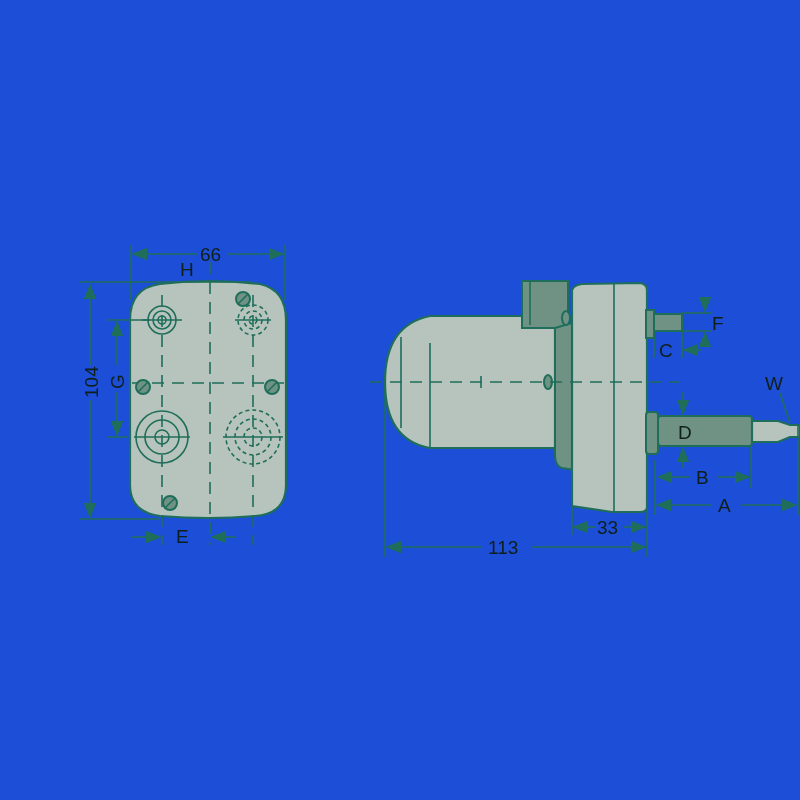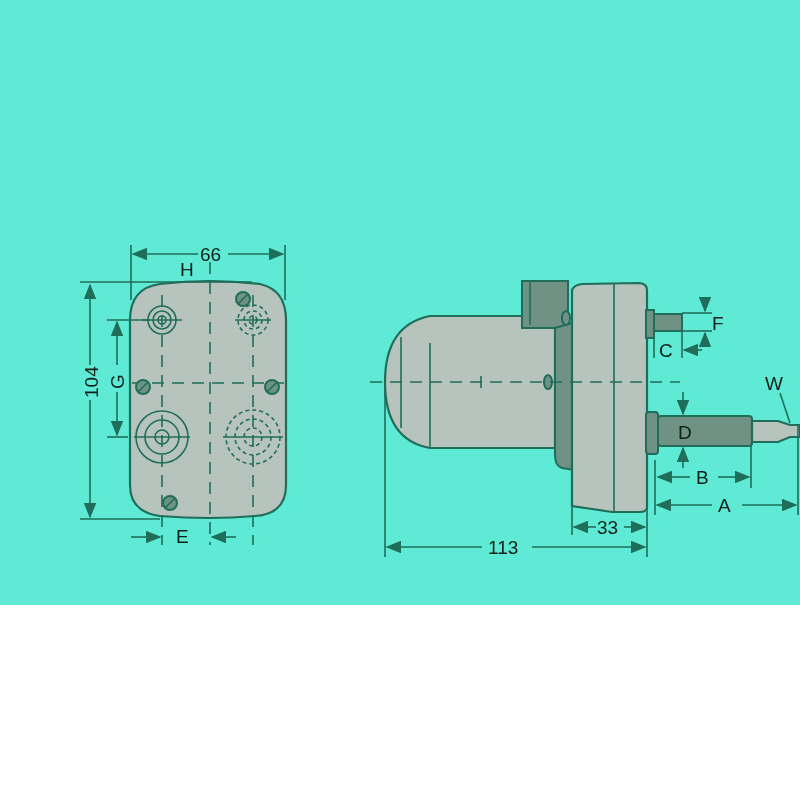--- a/index.html
+++ b/index.html
@@ -1,16 +1,16 @@
 <!DOCTYPE html>
 <html><head>
 <meta charset="utf-8">
 <style>
 html,body{margin:0;padding:0;background:#fff;}
-#wrap{position:relative;width:800px;height:605px;overflow:hidden;background:#5eead4;}
+#wrap{position:relative;width:800px;height:800px;overflow:hidden;background:#1d4ed8;}
 svg{position:absolute;left:0;top:0;}
 .lbl{font-family:"Liberation Sans",sans-serif;font-size:19px;fill:#0f1f1a;}
 .body{fill:#b7c4bd;stroke:#1f6e5a;stroke-width:2.2;}
 .dark{fill:#6f9284;stroke:#1f6e5a;stroke-width:2;}
 .ln{stroke:#1f6e5a;stroke-width:1.6;fill:none;}
 .dash{stroke:#1f6e5a;stroke-width:1.6;fill:none;stroke-dasharray:12 8;}
 .sdash{stroke:#1f6e5a;stroke-width:1.6;fill:none;stroke-dasharray:4 3;}
 .arrow{fill:#1f6e5a;}
 </style>
 </head>

